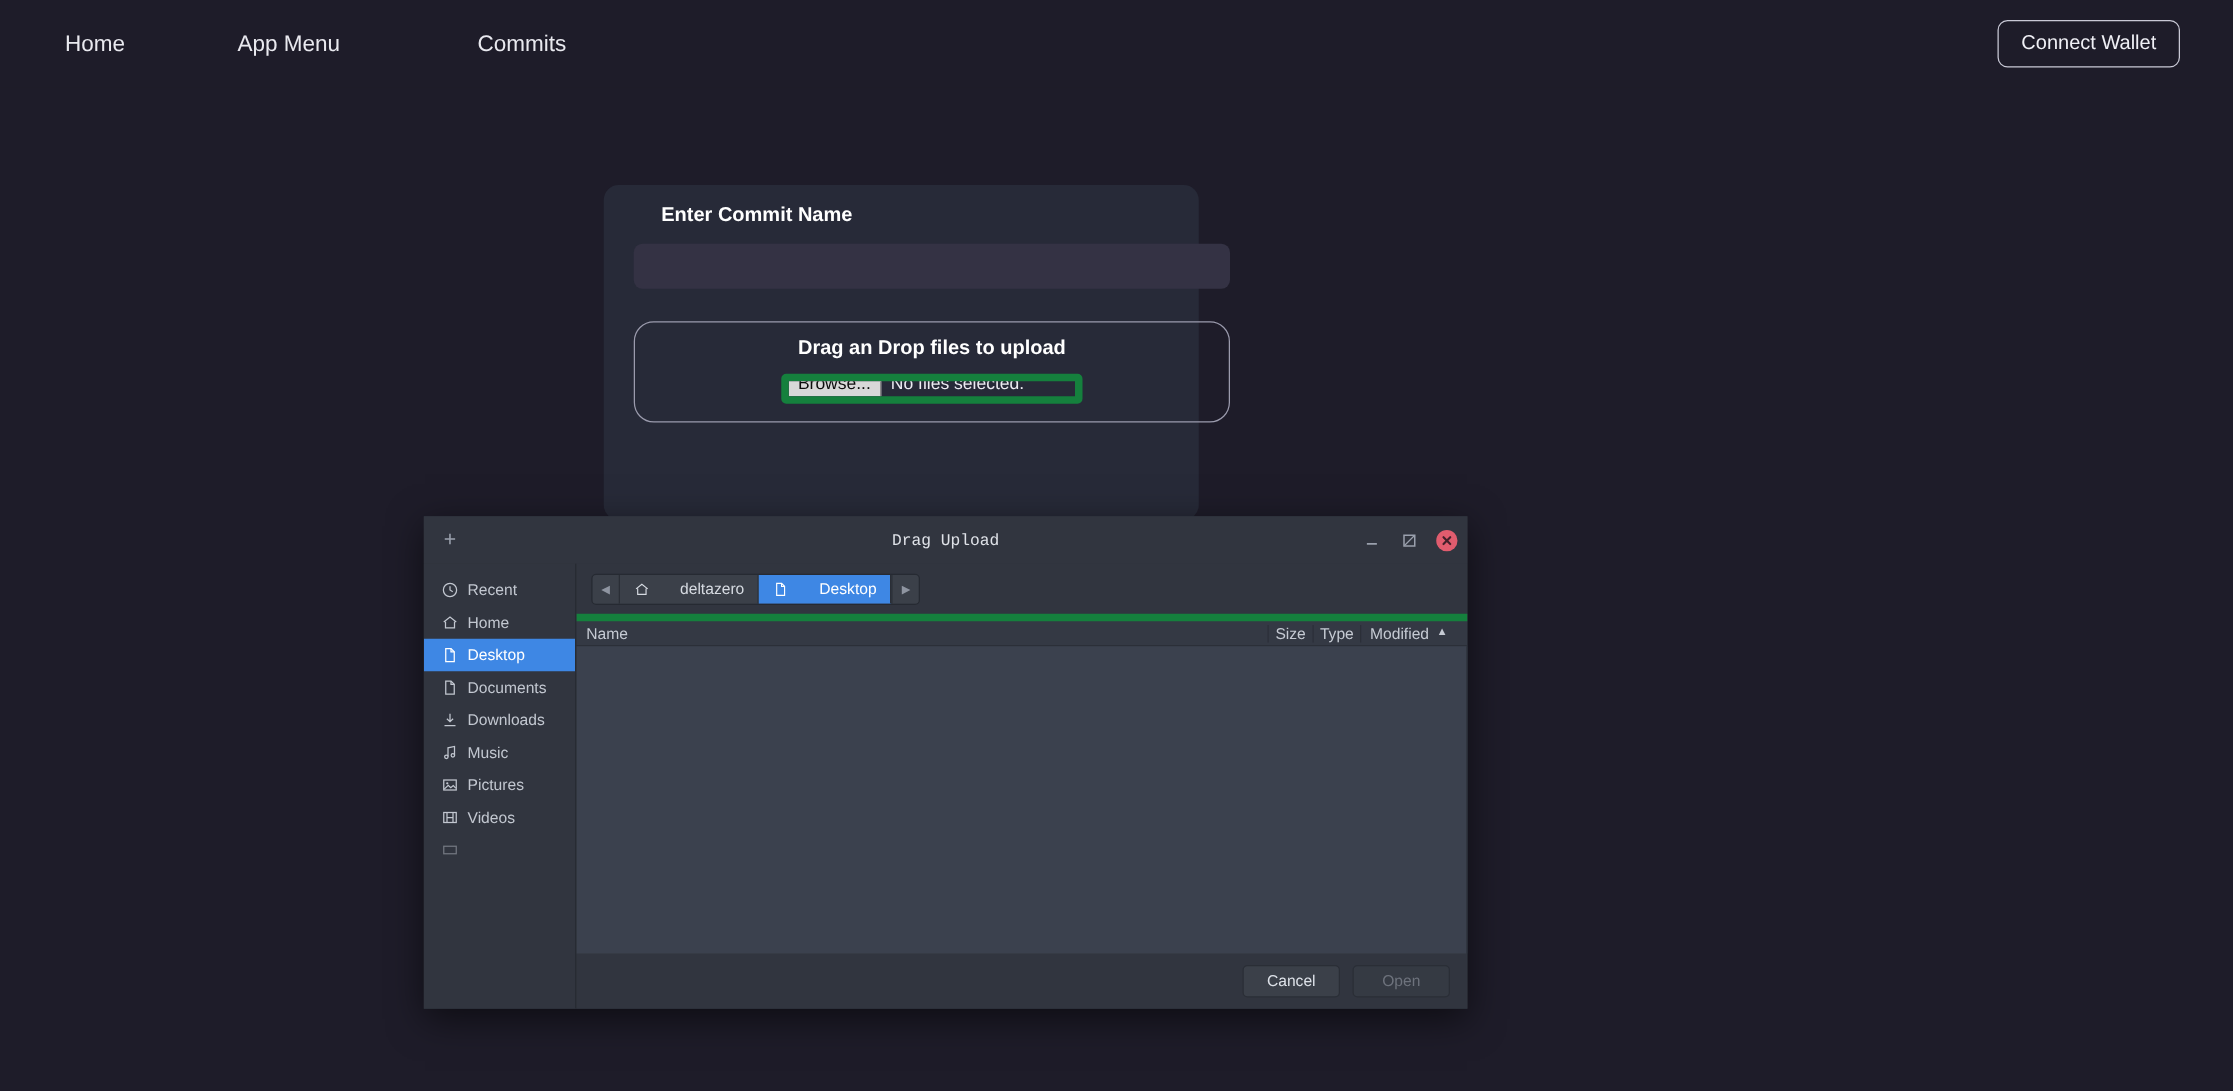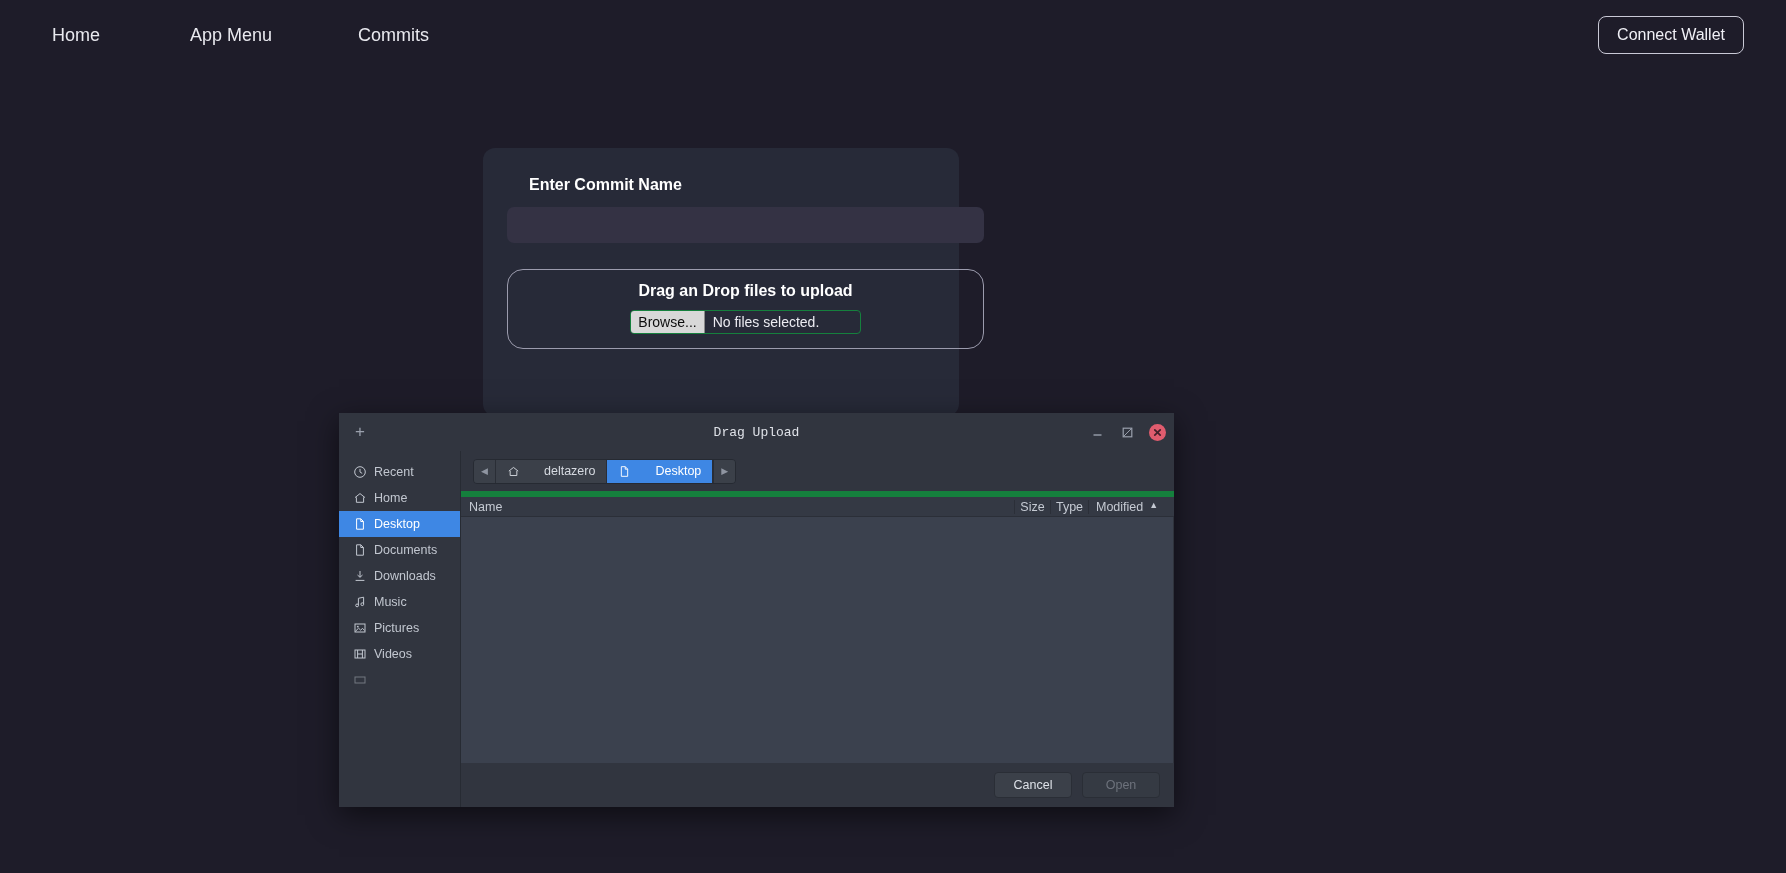--- a/index.html
+++ b/index.html
@@ -21,21 +21,21 @@
   .nav-link {
     color: #e9e9ef;
     font-size: 18px;
     text-decoration: none;
     padding: 6px 4px;
     cursor: pointer;
     white-space: nowrap;
   }
   .nav-link:nth-child(1) { margin-left: 48px; }
   .nav-link:nth-child(2) { margin-left: 82px; }
-  .nav-link:nth-child(3) { margin-left: 78px; }
+  .nav-link:nth-child(3) { margin-left: 102px; }
   .connect-wallet {
     position: absolute; right: 42px; top: 16px;
     height: 38px;
     padding: 0 18px;
     display: flex; align-items: center; justify-content: center;
     border: 1px solid #c9c9d6;
     border-radius: 8px;
     background: transparent;
     color: #f0f0f6;
     font-size: 16px;
@@ -43,21 +43,21 @@
     cursor: pointer;
   }
 
   
   .commit-card {
     position: absolute;
     left: 483px; top: 148px;
     width: 476px; height: 268px;
     background: #272a38;
     border-radius: 12px;
-    padding: 28px 24px;
+    padding: 16px 24px;
   }
   .card-label {
     color: #ffffff;
     font-size: 16px;
     font-weight: bold;
     margin-left: 22px;
     margin-bottom: 13px;
   }
   .commit-input {
     display: block;
@@ -81,22 +81,22 @@
     text-align: center;
   }
   .dropzone-title {
     color: #ffffff;
     font-size: 16px;
     font-weight: bold;
     margin-bottom: 10px;
   }
   .file-input-wrap {
     display: inline-flex;
-    align-items: center;
-    border: 1px solid #15803d;
+    align-items: flex-end;
+    border: 6px solid #15803d;
     border-radius: 4px;
     overflow: hidden;
     background: transparent;
     height: 24px;
   }
   .browse-btn {
     background: #d8d8d8;
     color: #0c0c0c;
     border: none;
     border-right: 1px solid #8a8a8a;

